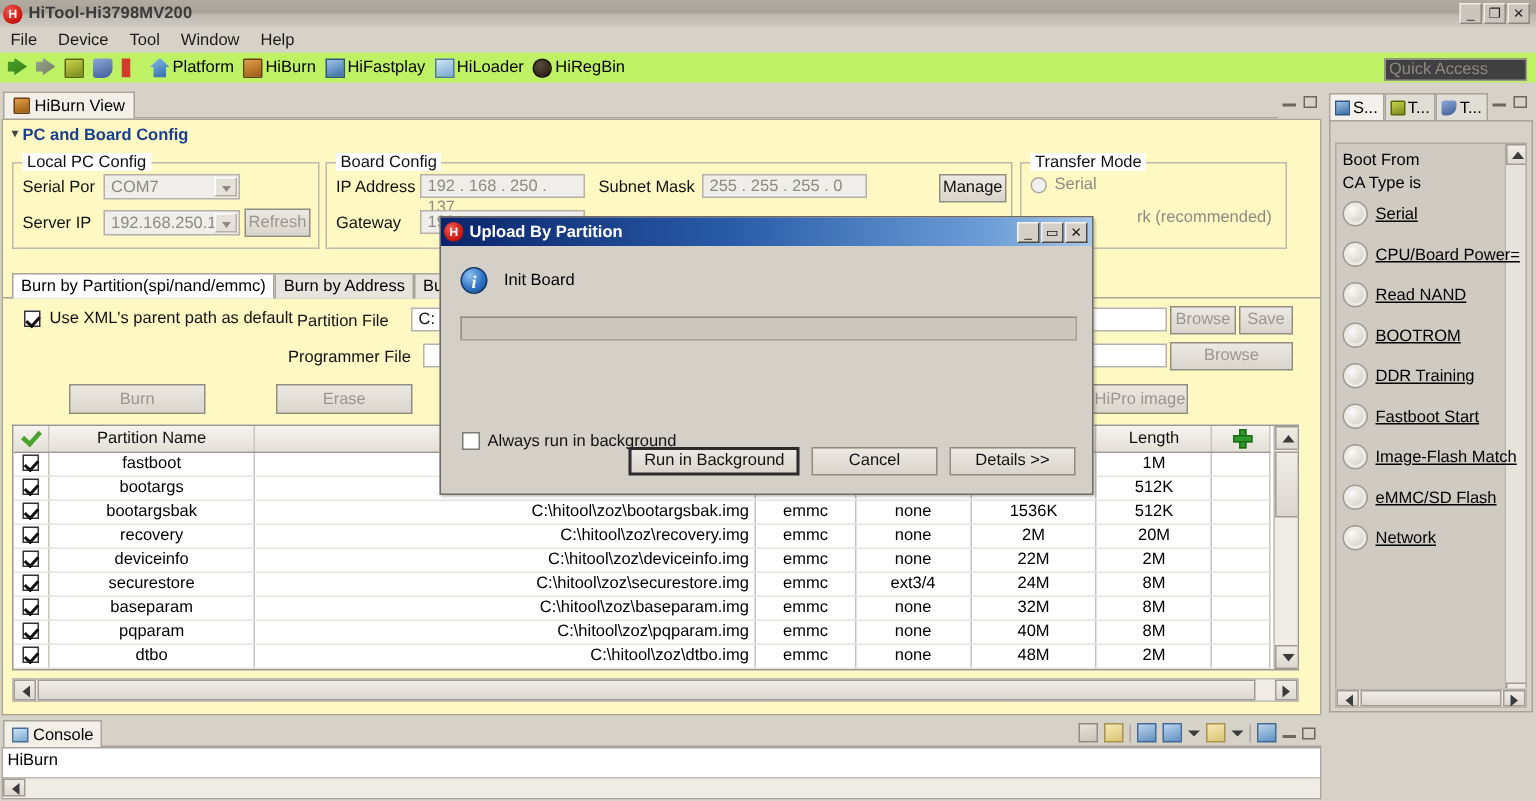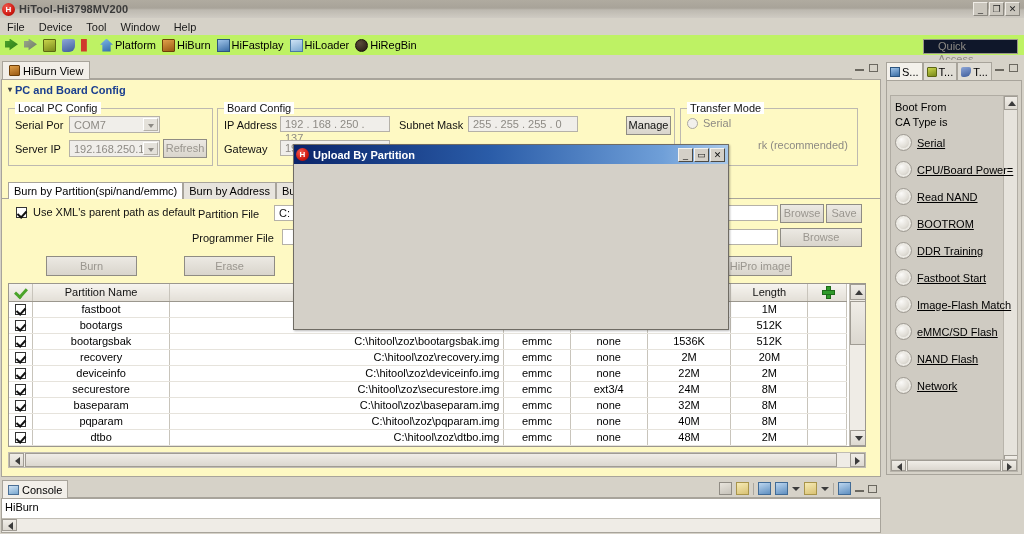--- a/index.html
+++ b/index.html
@@ -52,22 +52,22 @@
   .ico-arrows::after{content:"";position:absolute;left:50%;top:0;width:50%;height:100%;background:#2f9a2a;}
   .ico-home   { background:#e8a23c; clip-path:polygon(50% 0,100% 48%,82% 48%,82% 100%,18% 100%,18% 48%,0 48%); background:linear-gradient(160deg,#7fb8e8,#2f6aa8); }
   .ico-burn   { background:linear-gradient(160deg,#e0a04a,#9a5a12); border:1px solid #6d3e08; border-radius:1px; }
   .ico-tv     { background:linear-gradient(160deg,#9fc3e8,#3a6ea5); border:1px solid #2c5580; }
   .ico-loader { background:linear-gradient(160deg,#cfe3f5,#7aa8cf); border:1px solid #4a7aa5; }
   .ico-reg    { background:radial-gradient(circle at 35% 30%,#5a4a3a,#241810); border-radius:50%; border:1px solid #1a120c; }
 
   
   .quickaccess {
     position:absolute; right:6px; top:39px; width:95px; height:15px;
-    background:#0f172a; border:1px solid #9b968c; font-size:11px; color:#8d8a84;
-    padding:0 14px; line-height:13px;
+    background:#404040; border:1px solid #9b968c; font-size:11px; color:#8d8a84;
+    padding:0 2px; line-height:13px;
   }
 
   
   .viewtabs { position:absolute; left:0; top:60px; width:882px; height:19px; background:#d6d2c8; }
   .vt-tab {
     position:absolute; left:2px; top:1px; height:18px; background:#f2efe9;
     border:1px solid #a8a49b; border-bottom:none; display:flex; align-items:center;
     gap:3px; padding:0 6px; font-size:11px;
   }
   .vt-rest { position:absolute; left:85px; top:1px; right:30px; height:18px; background:#d6d2c8; border-bottom:1px solid #a8a49b; }
@@ -579,24 +579,20 @@
           <div class="rp-row">
               <span class="rp-knob"></span>
               <span class="rp-lbl">Image-Flash Match</span>
             </div>
           <div class="rp-row">
               <span class="rp-knob"></span>
               <span class="rp-lbl">eMMC/SD Flash</span>
             </div>
           <div class="rp-row">
               <span class="rp-knob"></span>
-              <span class="rp-lbl">NAND Flash</span>
-            </div>
-          <div class="rp-row">
-              <span class="rp-knob"></span>
               <span class="rp-lbl">Network</span>
             </div>
         </div>
       </div>
       <div style="position:absolute;left:3px;bottom:2px;width:128px;height:13px;background:#efece6;border:1px solid #b8b4ab;">
         <div class="hs-btn hs-l" style="height:11px;">
             <span class="ar" style="top:2px;"></span>
           </div>
         <div class="hs-thumb" style="width:94px;height:11px;"></div>
         <div class="hs-btn hs-r" style="height:11px;">
@@ -641,15 +637,29 @@
   <div class="dialog">
     <div class="dlg-title">
       <span class="app-icon"></span>
       <span class="t">Upload By Partition</span>
       <div class="dlg-btns">
         <div class="dlg-btn">_</div>
         <div class="dlg-btn">▭</div>
         <div class="dlg-btn">✕</div>
       </div>
     </div>
+    <div class="dlg-body">
+      <span class="info-ico"></span>
+      <span class="dlg-msg">Init Board</span>
+      <div class="dlg-prog"></div>
+      <div class="dlg-chk">
+        <span class="box"></span>
+        <span class="lbl">Always run in background</span>
+      </div>
+      <div class="dlg-actions">
+        <div class="btn default">Run in Background</div>
+        <div class="btn" style="width:84px;">Cancel</div>
+        <div class="btn" style="width:84px;">Details &gt;&gt;</div>
+      </div>
+    </div>
   </div>
 
 </div>
 
 </body></html>

